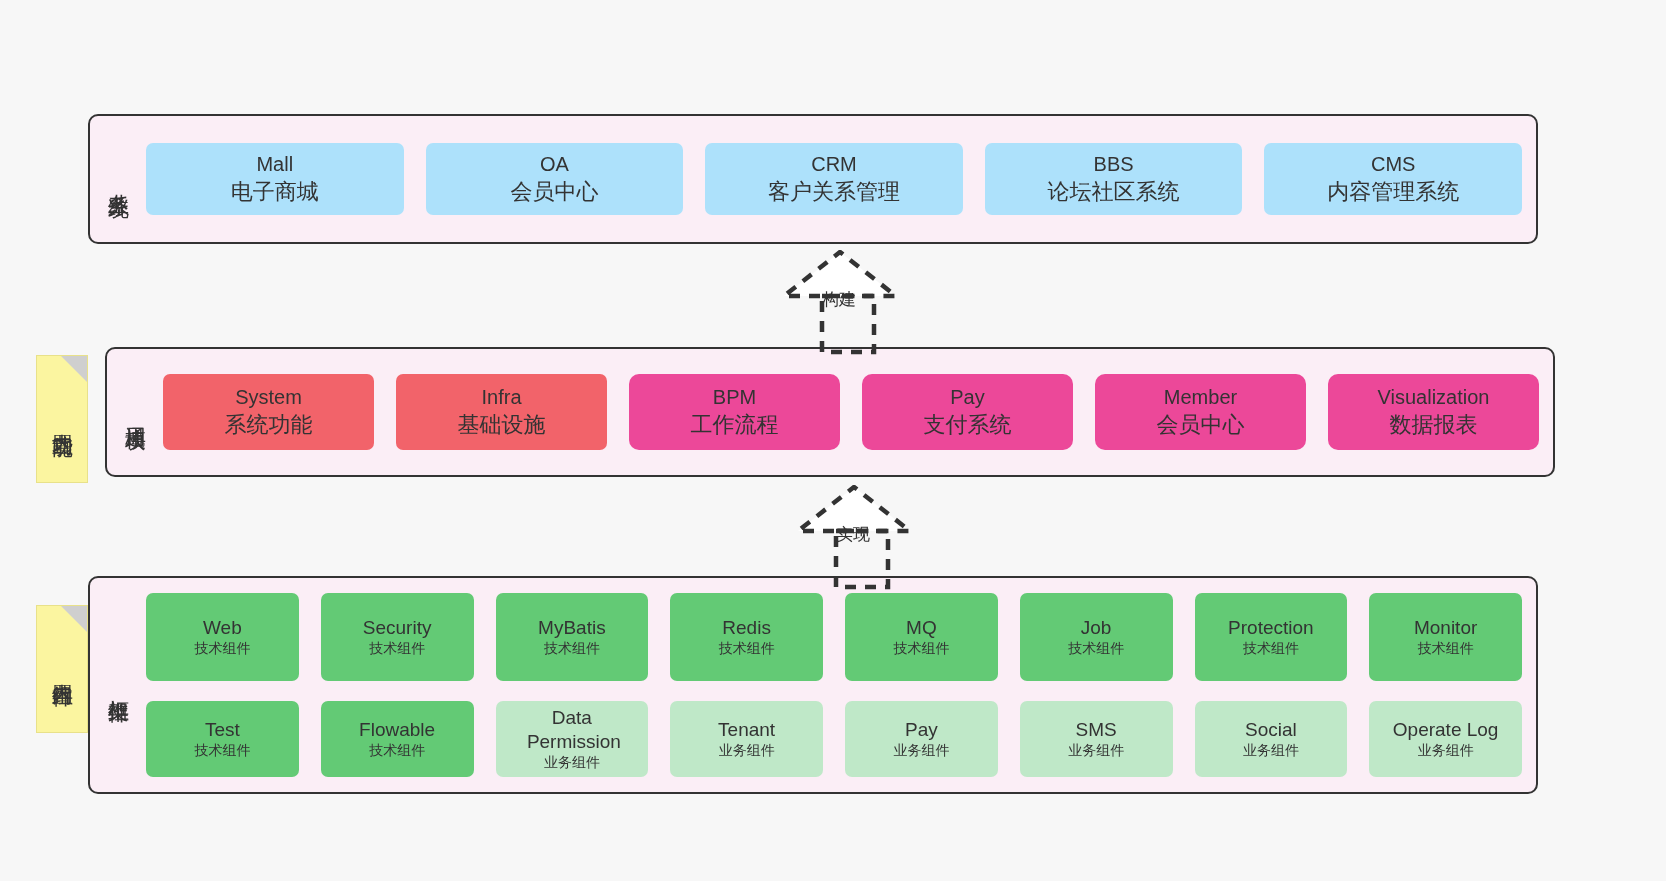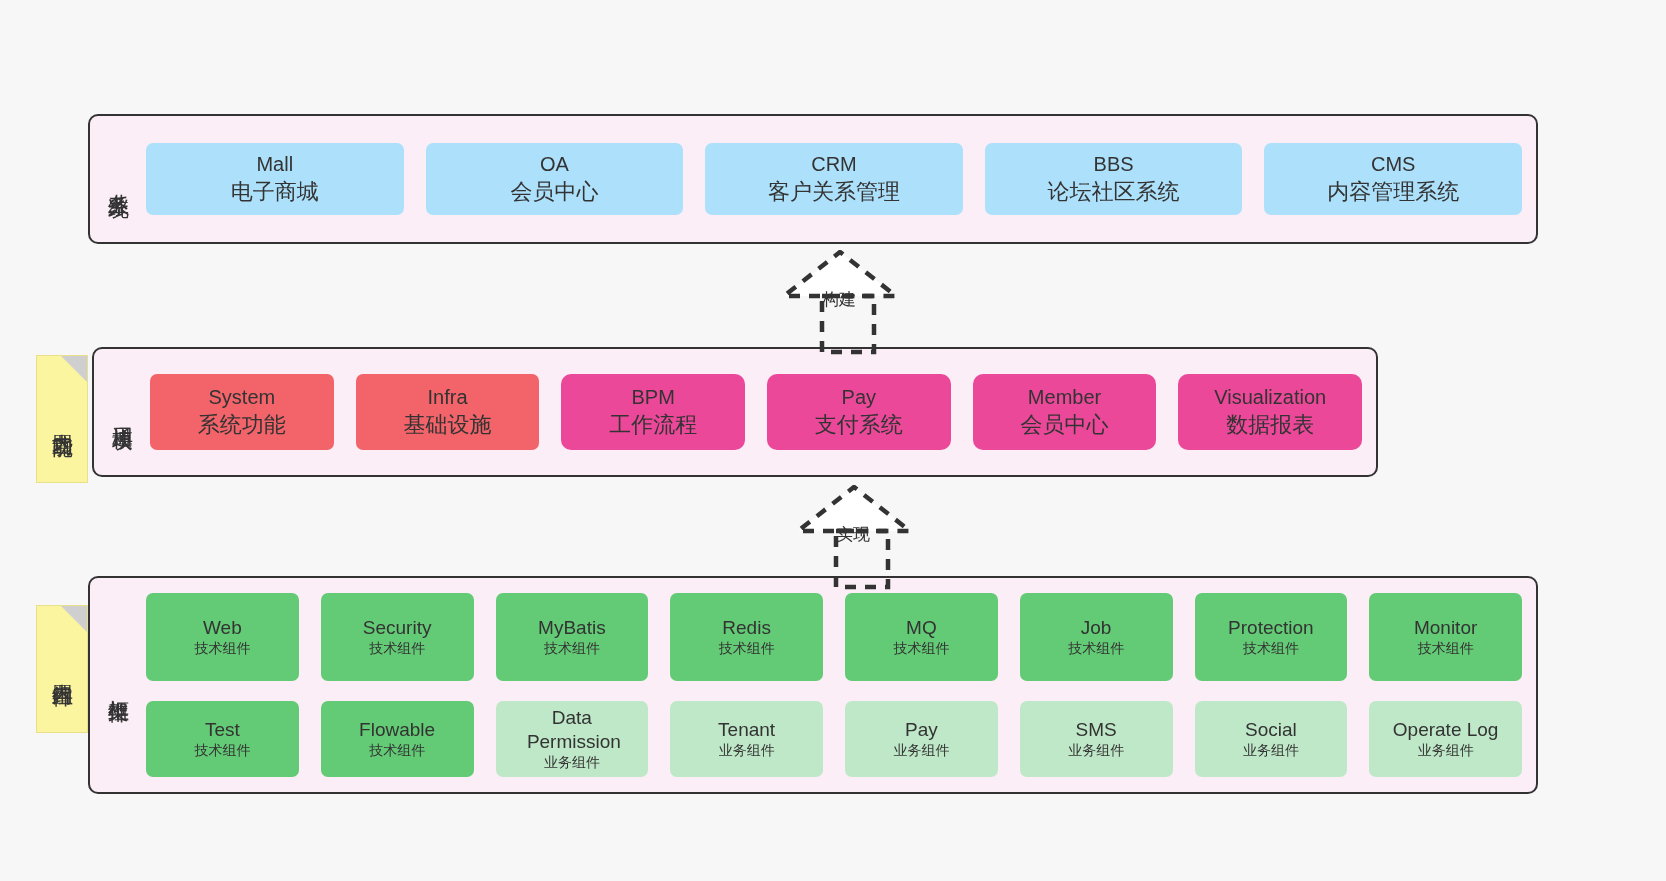--- a/index.html
+++ b/index.html
@@ -168,21 +168,21 @@
       <rect x="58" y="46" width="52" height="56" fill="none" stroke="#333333" stroke-width="4.5" stroke-dasharray="11,9" transform="translate(14,0)"></rect>
     </svg>
     <span class="clabel" style="left:72px; top:38px;">构建</span>
   </div>
 
   <div class="note" style="left:36px; top:355px; width:52px; height:128px;">
     <span class="fold"></span>
     <span>内置功能</span>
   </div>
 
-  <div class="layer" style="left:92px; top:347px; width:1286px; height:130px;">
+  <div class="layer" style="left:105px; top:347px; width:1450px; height:130px;">
     <div class="layer-title">通用模块</div>
     <div class="layer-body">
       <div class="row" style="height:76px;">
         <div class="node n-red">
           <span class="t1">System</span>
           <span class="t2">系统功能</span>
         </div>
         <div class="node n-red">
           <span class="t1">Infra</span>
           <span class="t2">基础设施</span>

